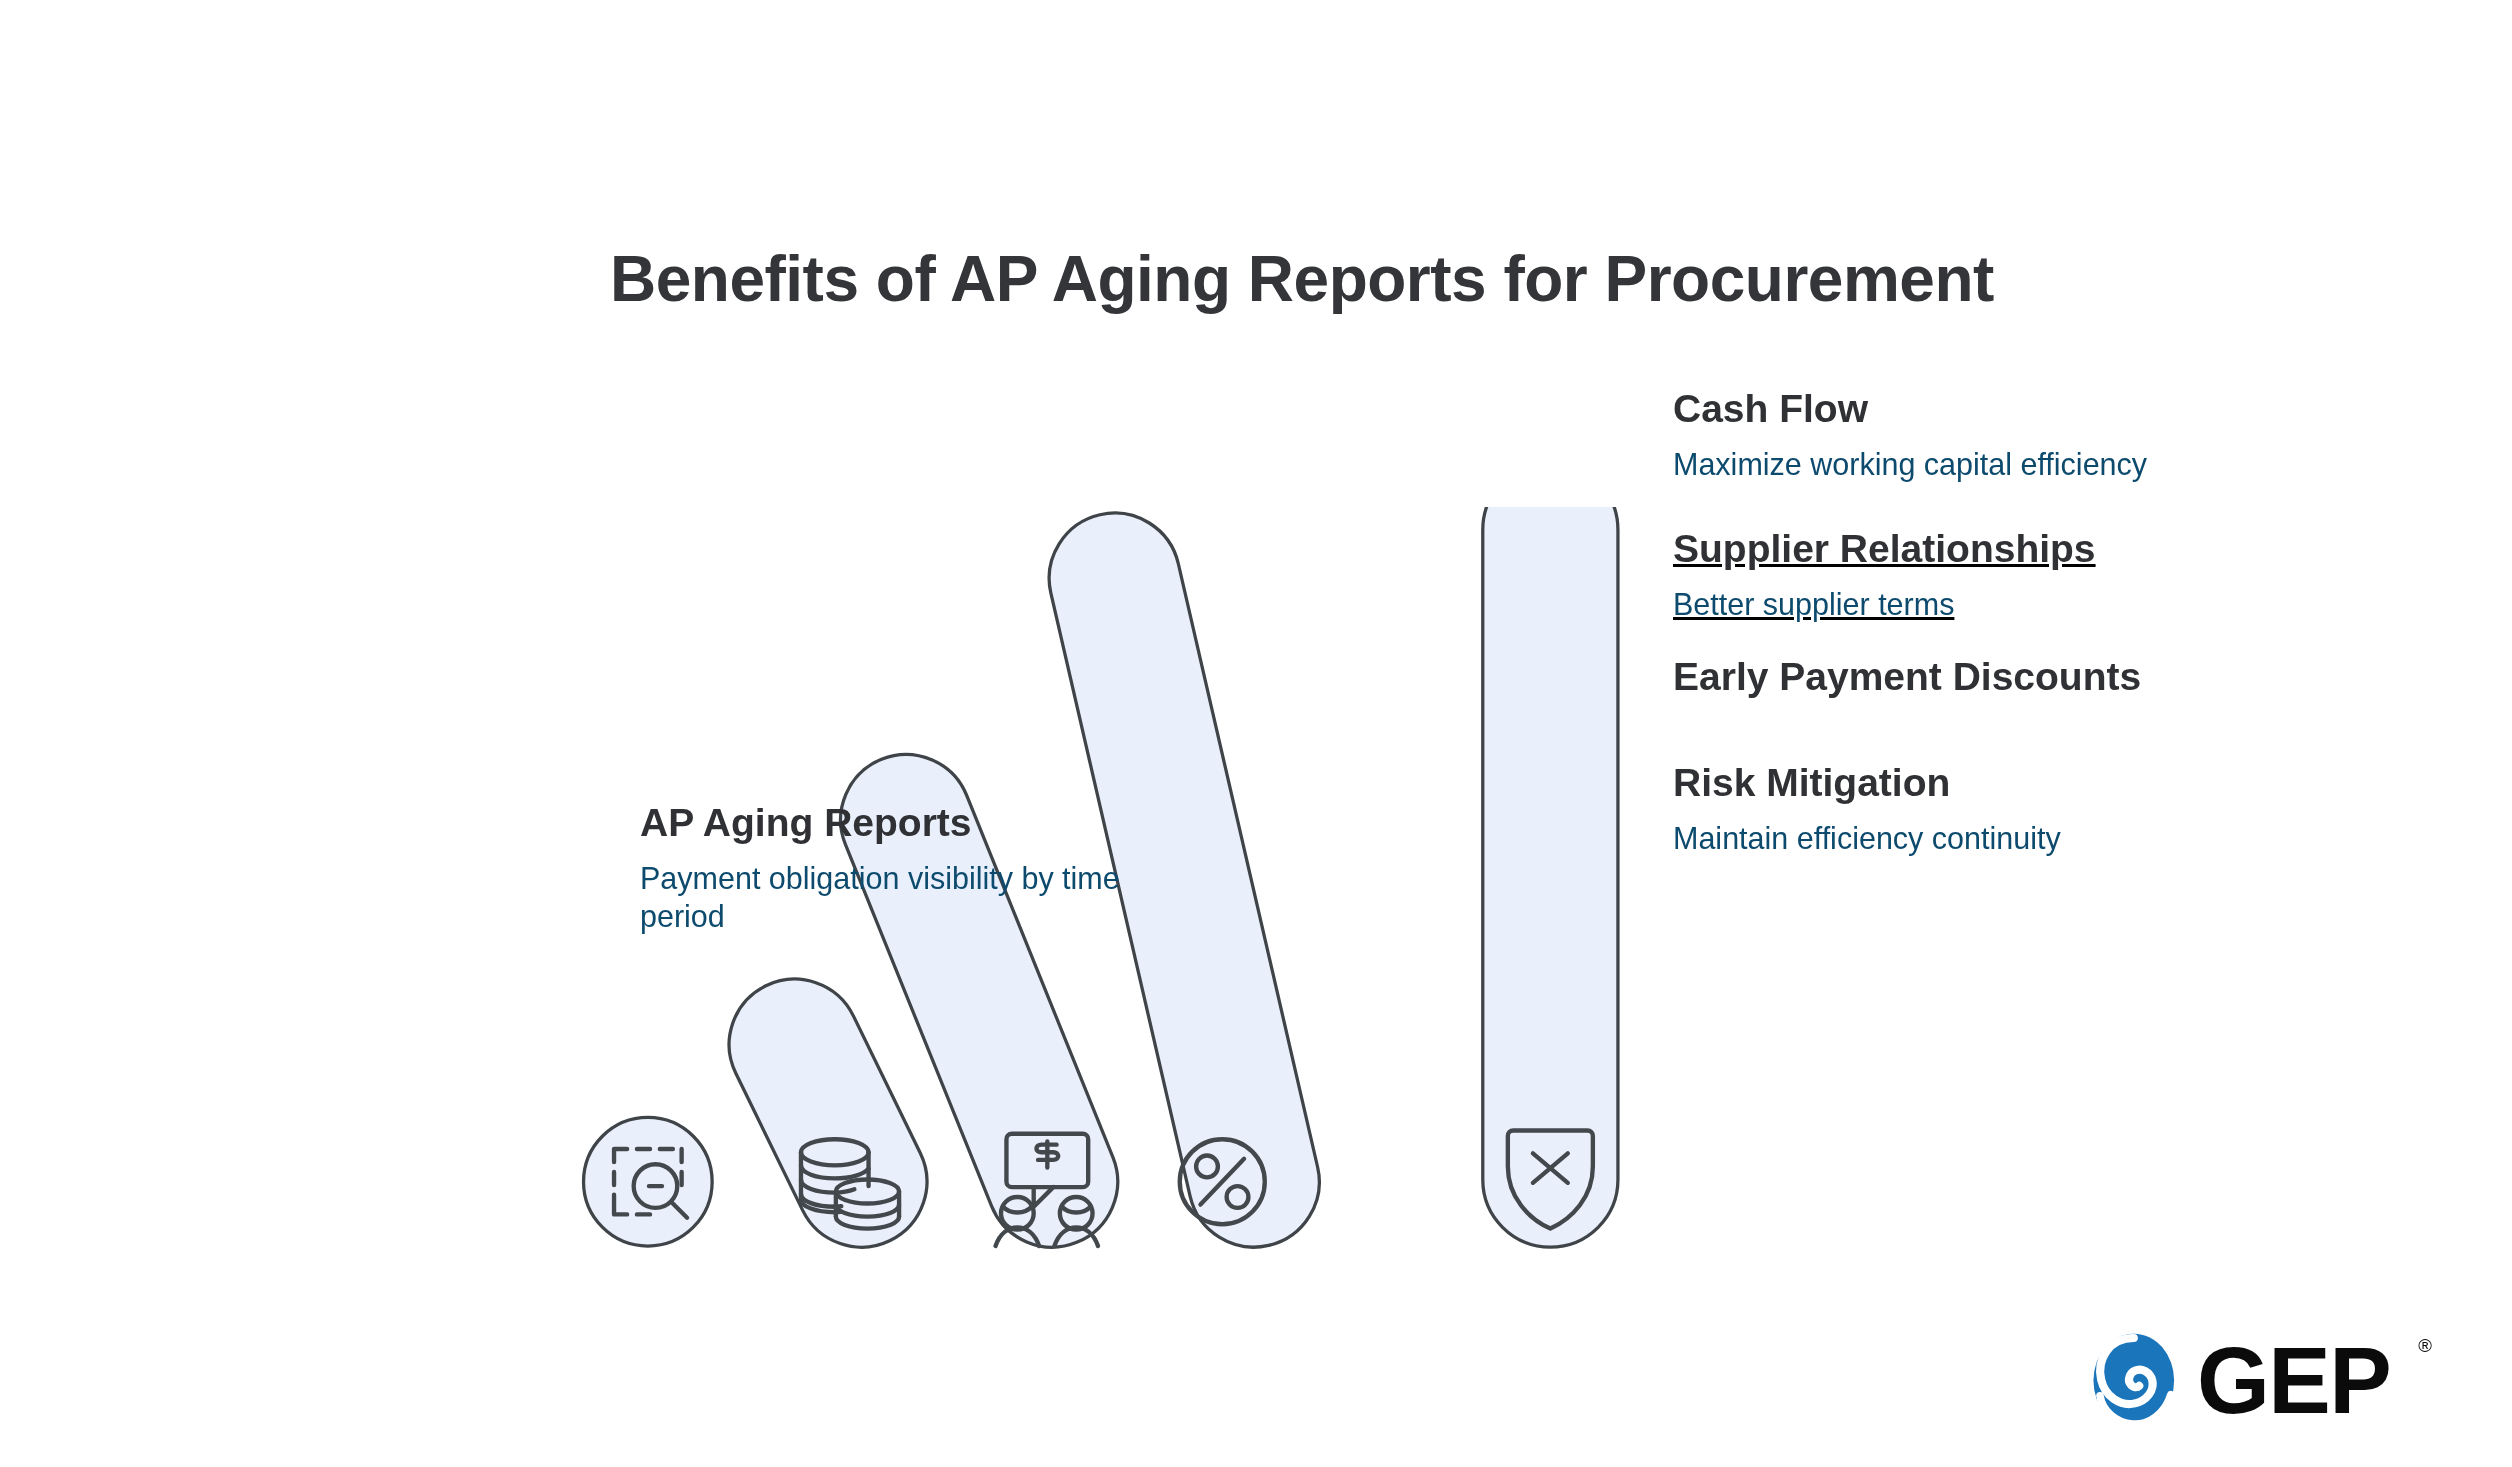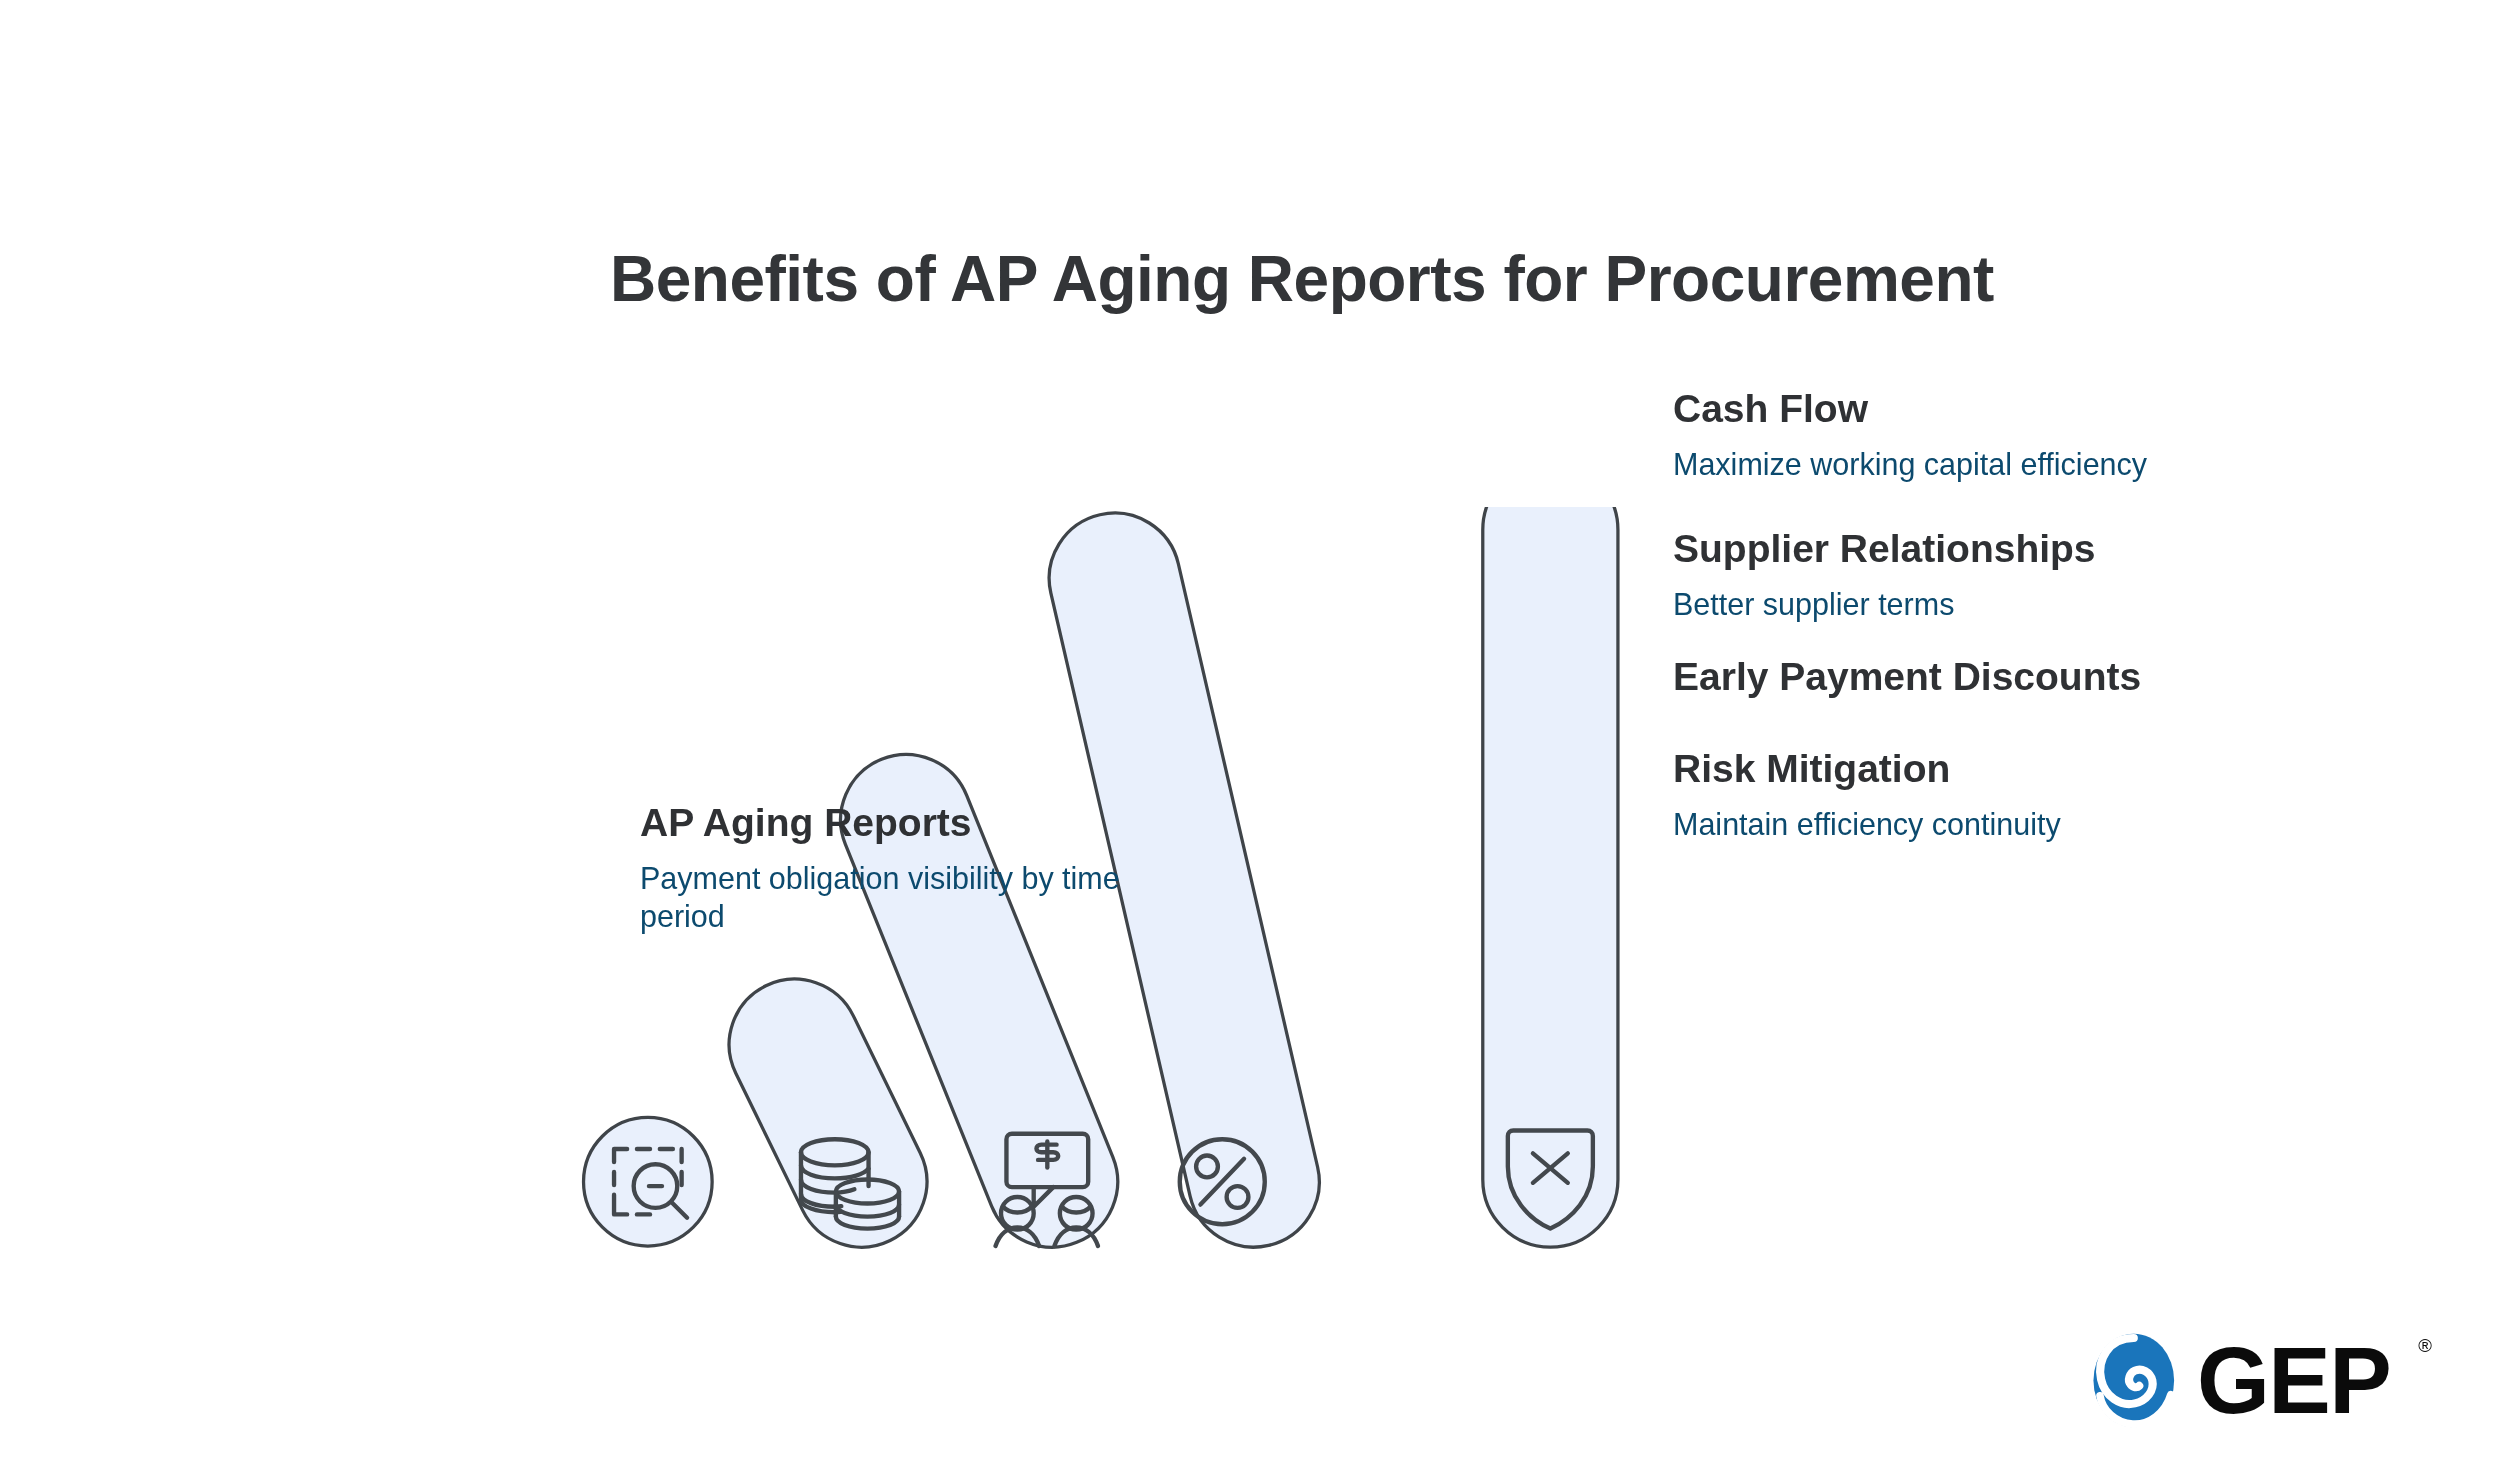--- a/index.html
+++ b/index.html
@@ -56,23 +56,23 @@
     padding-top: 13px;
   }
 
   
   #left-callout { left: 640px; top: 800px; width: 491px; }
 
   
   #right-col { position: absolute; left: 1673px; top: 382px; width: 502px; }
   #right-col .callout { position: relative; }
   #r-cash      { margin-top: 4px;   }
-  #r-supplier  { margin-top: 43px;  }
+  #r-supplier  { margin-top: 43px; text-decoration: underline;  }
   #r-early     { margin-top: 30px;  }
-  #r-risk      { margin-top: 46px;  }
+  #r-risk      { margin-top: 60px;  }
 
   
   #chart {
     position: absolute;
     left: 578px;
     top: 507px;
     width: 1052px;
     height: 763px;
   }
 

